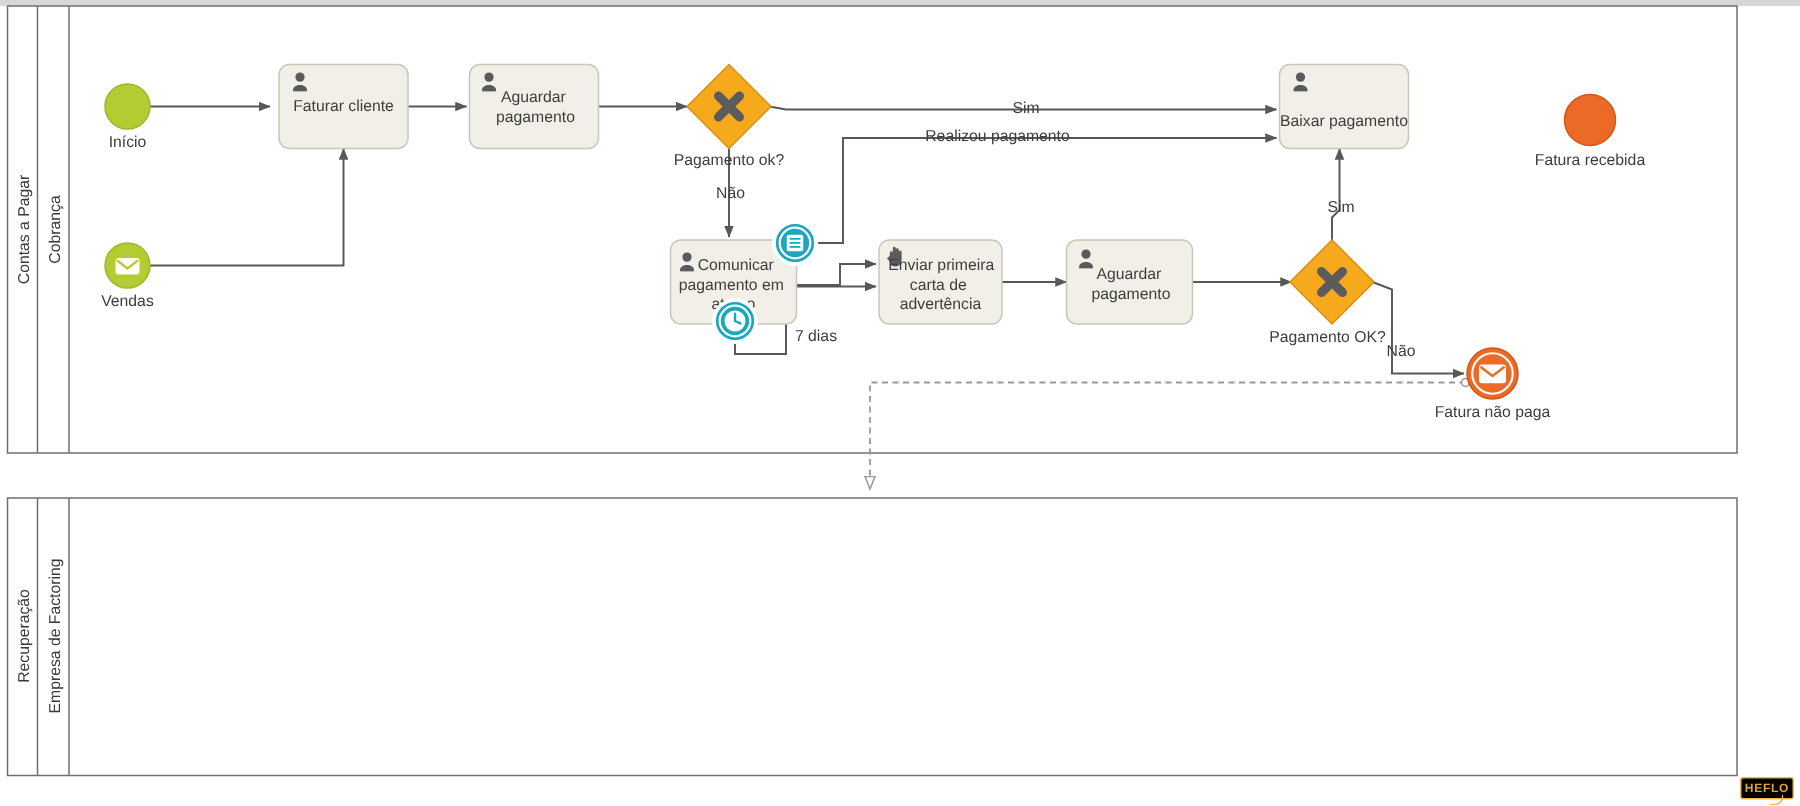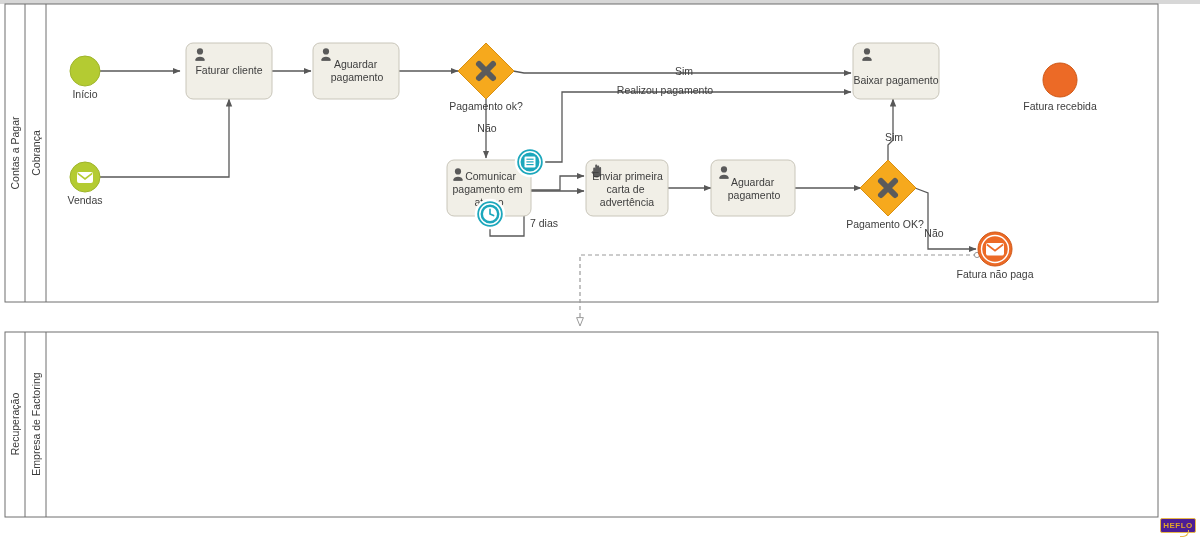--- a/index.html
+++ b/index.html
@@ -101,21 +101,21 @@
     background: #d7d7d7;
   }
   .heflo {
     position: absolute;
     left: 1160px;
     top: 518px;
     width: 34px;
     height: 13px;
     border: 1px solid #e8b84b;
     border-radius: 2px;
-    background: #4c1d95;
+    background: #000000;
     font-family: "Liberation Sans", sans-serif;
     font-size: 8px;
     font-weight: bold;
     color: #e0a32b;
     letter-spacing: 0.5px;
     text-align: center;
     line-height: 13px;
   }
   .heflo-tail {
     position: absolute;

